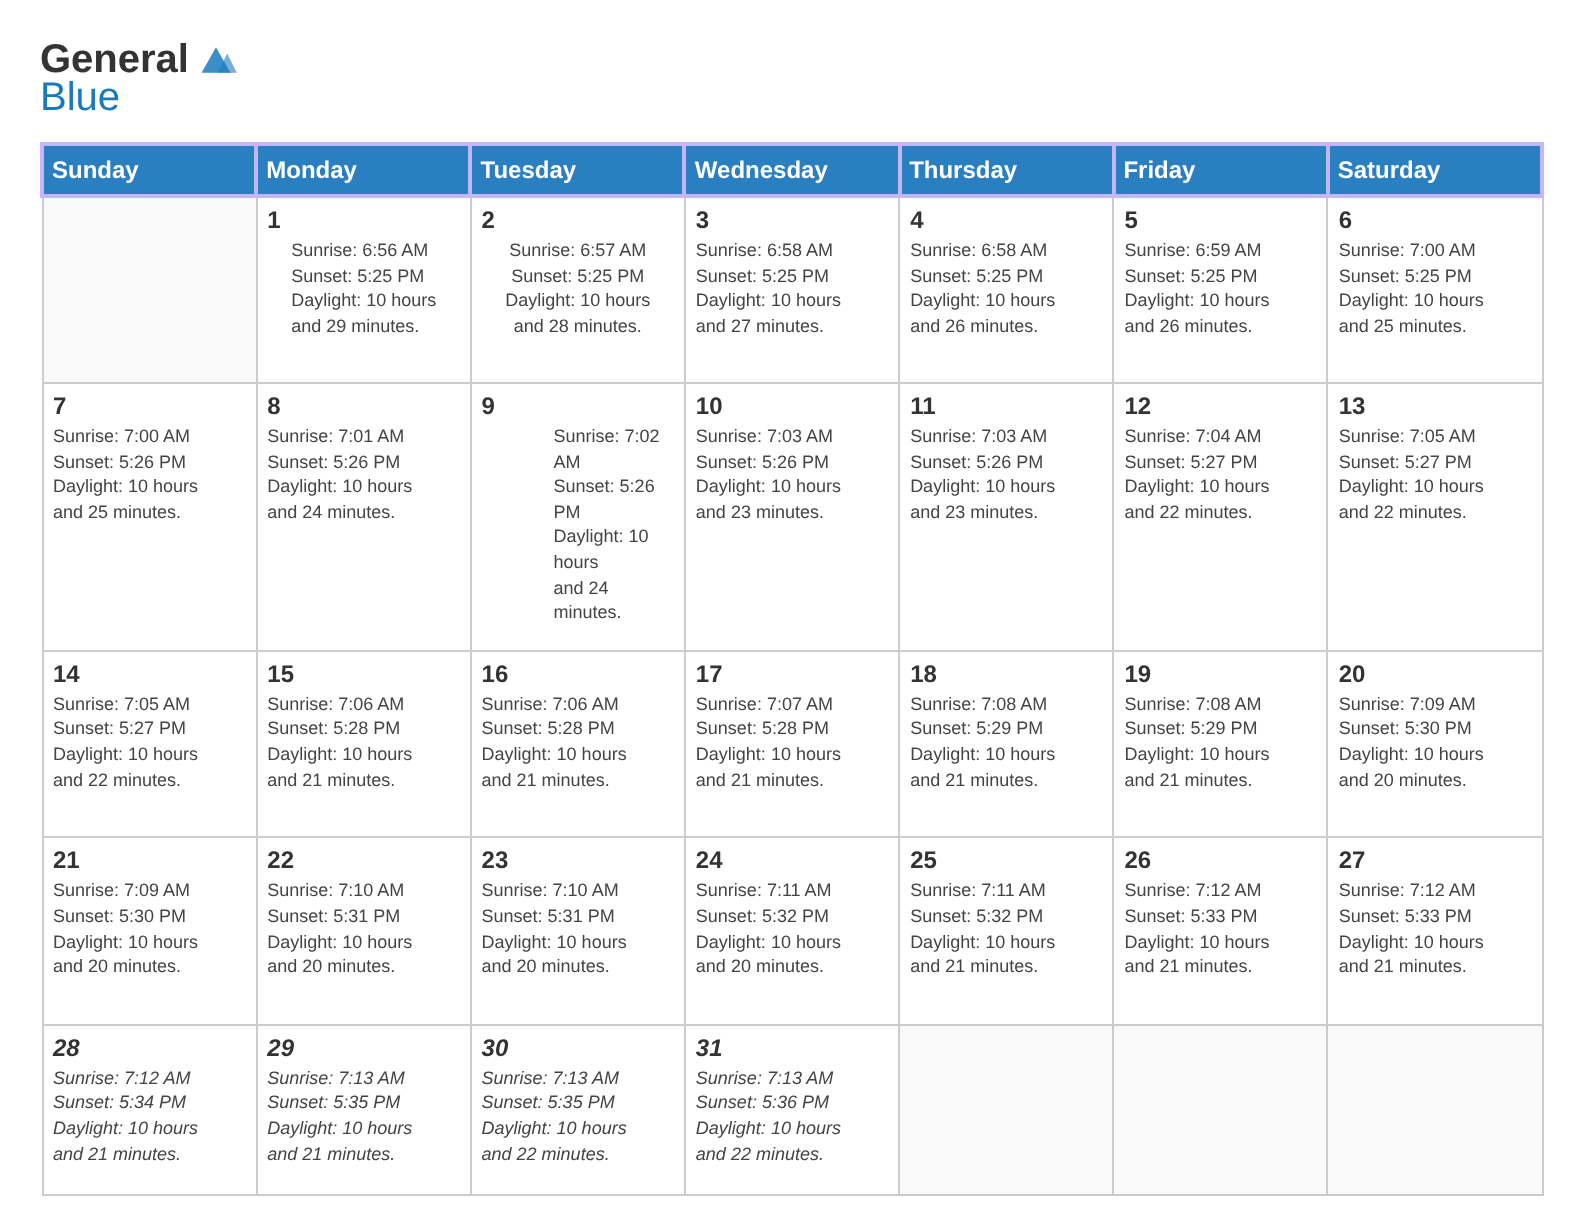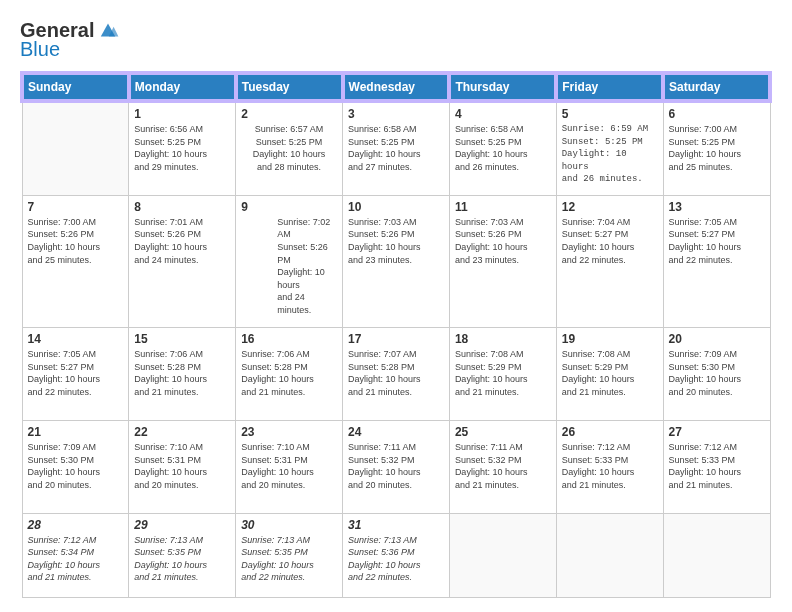--- a/index.html
+++ b/index.html
@@ -52,21 +52,21 @@
       width: 100%;
       table-layout: fixed;
     }
     .calendar th {
       background-color: #2a7fc1;
       color: #fff;
       font-size: 12px;
       font-weight: bold;
       padding: 5px 4px;
       text-align: left;
-      border: 4px solid #c4b5fd;
+      border: 2px solid #c4b5fd;
     }
     .calendar td {
       border: 1px solid #ccc;
       vertical-align: top;
       padding: 4px 5px;
       font-size: 9.5px;
       color: #333;
       height: 88px;
       background: #fff;
     }
@@ -123,21 +123,21 @@
           <th>Thursday</th>
           <th>Friday</th>
           <th>Saturday</th>
         </tr>
     </thead>
     <tbody id="calendar-body">
         <tr>
           <td class="empty"></td>
           <td>
             <span class="day-num">1</span>
-            <div class="day-info" style="white-space: pre-line;">Sunrise: 6:56 AM
+            <div class="day-info" style="white-space: pre-line; margin-left: 12px;">Sunrise: 6:56 AM
 Sunset: 5:25 PM
 Daylight: 10 hours
 and 29 minutes.</div>
           </td>
           <td>
             <span class="day-num">2</span>
             <div class="day-info" style="white-space: pre-line; text-align: center;">Sunrise: 6:57 AM
 Sunset: 5:25 PM
 Daylight: 10 hours
 and 28 minutes.</div>
@@ -151,21 +151,21 @@
           </td>
           <td>
             <span class="day-num">4</span>
             <div class="day-info" style="white-space: pre-line;">Sunrise: 6:58 AM
 Sunset: 5:25 PM
 Daylight: 10 hours
 and 26 minutes.</div>
           </td>
           <td>
             <span class="day-num">5</span>
-            <div class="day-info" style="white-space: pre-line; font-family: Liberation Mono, monospace;">Sunrise: 6:59 AM
+            <div class="day-info" style="white-space: pre-line;">Sunrise: 6:59 AM
 Sunset: 5:25 PM
 Daylight: 10 hours
 and 26 minutes.</div>
           </td>
           <td>
             <span class="day-num">6</span>
             <div class="day-info" style="white-space: pre-line;">Sunrise: 7:00 AM
 Sunset: 5:25 PM
 Daylight: 10 hours
 and 25 minutes.</div>

